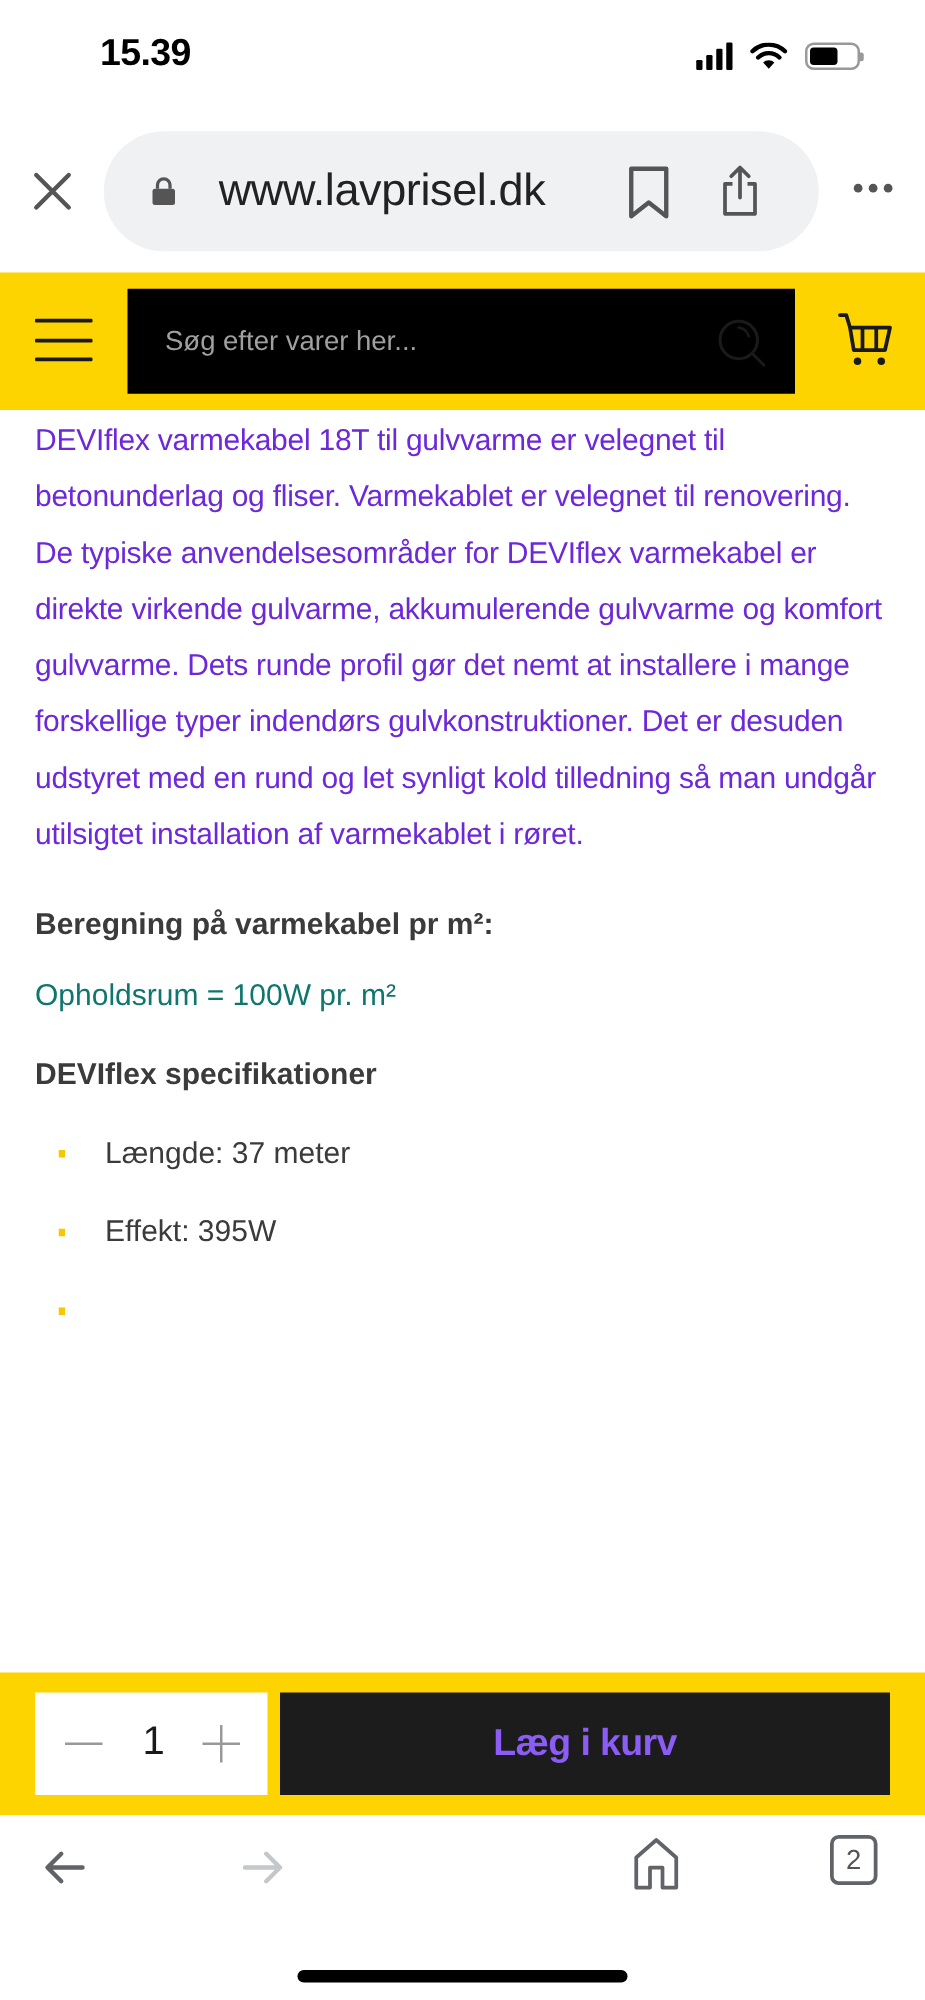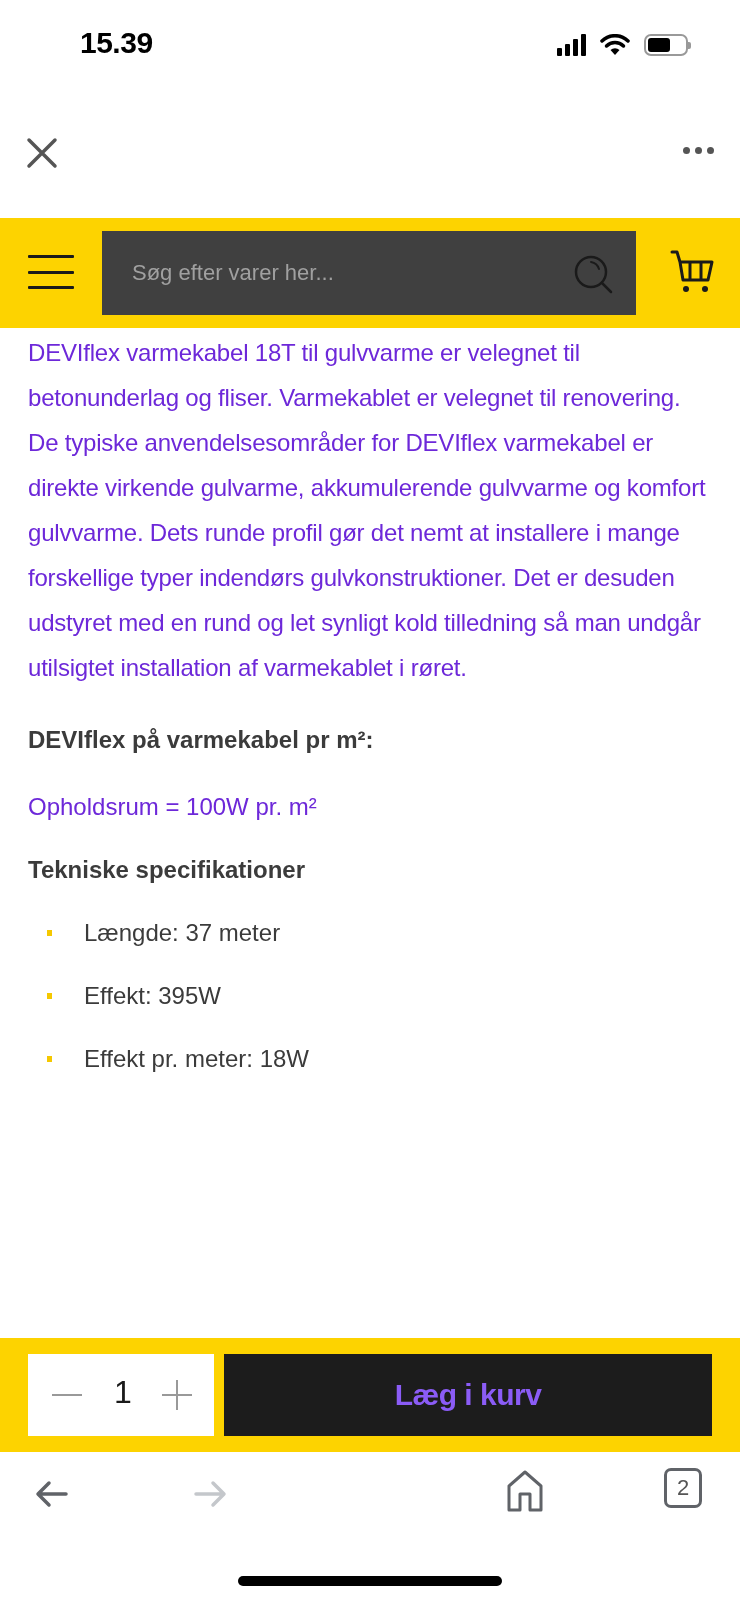--- a/index.html
+++ b/index.html
@@ -24,34 +24,34 @@
     .url-text { position: absolute; left: 92px; top: 26px; font-size: 36px; color: #222; letter-spacing: -0.3px; }
     .bookmark-icon { position: absolute; left: 418px; top: 27px; width: 36px; height: 44px; }
     .share-icon { position: absolute; left: 492px; top: 25px; width: 34px; height: 44px; }
     .more-icon { position: absolute; right: 26px; top: 44px; display: flex; gap: 5px; }
     .more-icon span { width: 7px; height: 7px; border-radius: 50%; background: #555; display: block; }
 
     
     .site-header { position: absolute; top: 218px; left: 0; width: 740px; height: 110px; background: #fdd300; }
     .menu-btn { position: absolute; left: 28px; top: 37px; width: 46px; height: 34px; display: flex; flex-direction: column; justify-content: space-between; }
     .menu-btn span { display: block; height: 3px; background: #1a1a1a; border-radius: 1px; }
-    .search-box { position: absolute; left: 102px; top: 13px; width: 534px; height: 84px; background: #404040; }
+    .search-box { position: absolute; left: 102px; top: 13px; width: 534px; height: 84px; background: #000000; }
     .search-input { position: absolute; left: 30px; top: 0; height: 84px; width: 420px; border: none; outline: none; font-size: 22px; color: #999; font-family: "Liberation Sans", sans-serif; background: transparent; }
     .search-input::placeholder { color: #a0a0a0; }
     .search-icon { position: absolute; right: 22px; top: 22px; width: 42px; height: 42px; }
     .cart-icon { position: absolute; right: 24px; top: 30px; width: 46px; height: 46px; }
 
     
     .content { position: absolute; top: 330px; left: 28px; width: 684px; }
     .section-header { position: relative; height: 76px; }
     .section-title { position: absolute; left: 0; top: 10px; font-size: 38px; font-weight: bold; color: #1a1a1a; letter-spacing: -0.8px; transform: scaleX(0.88); transform-origin: left; white-space: nowrap; }
     .chevron-icon { position: absolute; right: 0; top: 28px; width: 26px; height: 16px; }
     .description { font-size: 24px; line-height: 45px; color: #6d28d9; margin-top: 0; letter-spacing: -0.2px; }
     .calc-heading { font-size: 24px; font-weight: bold; color: #3b3b3b; margin-top: 34px; line-height: 32px; }
-    .calc-line { font-size: 24px; color: #6d28d9; margin-top: 35px; line-height: 32px; }
+    .calc-line { font-size: 24px; color: #0f766e; margin-top: 25px; line-height: 32px; }
     .spec-heading { font-size: 24px; font-weight: bold; color: #3b3b3b; margin-top: 31px; line-height: 32px; }
     .spec-list { list-style: none; margin-top: 31px; }
     .spec-item { position: relative; font-size: 24px; color: #3b3b3b; line-height: 32px; padding-left: 56px; margin-bottom: 31px; }
     .spec-bullet { position: absolute; left: 19px; top: 13px; width: 5px; height: 6px; background: #f5c800; }
 
     
     .cart-bar { position: absolute; top: 1338px; left: 0; width: 740px; height: 114px; background: #fdd300; }
     .qty-box { position: absolute; left: 28px; top: 16px; width: 186px; height: 82px; background: #fff; }
     .qty-minus { position: absolute; left: 24px; top: 40px; width: 30px; height: 2px; background: #999; }
     .qty-value { position: absolute; left: 80px; top: 20px; width: 30px; text-align: center; font-size: 32px; color: #1a1a1a; }
@@ -88,20 +88,34 @@
     <div class="battery">
         <div class="fill"></div>
       </div>
   </div>
 </div>
 
 <div class="browser-bar">
   <svg class="close-btn" viewBox="0 0 36 36">
     <path d="M5 5 L31 31 M31 5 L5 31" stroke="#555" stroke-width="3.5" stroke-linecap="round"></path>
   </svg>
+  <div class="url-pill">
+    <svg class="lock-icon" viewBox="0 0 20 24">
+      <path d="M5 10 V7 A5 5 0 0 1 15 7 V10" stroke="#555" stroke-width="2.6" fill="none"></path>
+      <rect x="1" y="10" width="18" height="13" rx="2" fill="#555"></rect>
+    </svg>
+    <div class="url-text">www.lavprisel.dk</div>
+    <svg class="bookmark-icon" viewBox="0 0 36 44">
+      <path d="M4 3 H32 V41 L18 30 L4 41 Z" stroke="#555" stroke-width="3.5" fill="none" stroke-linejoin="round"></path>
+    </svg>
+    <svg class="share-icon" viewBox="0 0 34 44">
+      <path d="M11 17 H5 V41 H29 V17 H23" stroke="#555" stroke-width="3" fill="none" stroke-linejoin="round"></path>
+      <path d="M17 28 V4 M10 11 L17 4 L24 11" stroke="#555" stroke-width="3" fill="none" stroke-linecap="round" stroke-linejoin="round"></path>
+    </svg>
+  </div>
   <div class="more-icon">
       <span></span>
       <span></span>
       <span></span>
     </div>
 </div>
 
 <div class="site-header">
   <div class="menu-btn">
       <span></span>
@@ -119,27 +133,27 @@
   <svg class="cart-icon" viewBox="0 0 46 46">
     <path d="M2 4 H7 L10 14 H42 L38 32 H13 L10 14" stroke="#1a1a1a" stroke-width="3" fill="none" stroke-linejoin="round" stroke-linecap="round"></path>
     <path d="M20 14 V32 M31 14 V32" stroke="#1a1a1a" stroke-width="3"></path>
     <circle cx="16" cy="41" r="3" fill="#1a1a1a"></circle>
     <circle cx="35" cy="41" r="3" fill="#1a1a1a"></circle>
   </svg>
 </div>
 
 <div class="content">
   <p class="description">DEVIflex varmekabel 18T til gulvvarme er velegnet til betonunderlag og fliser. Varmekablet er velegnet til renovering. De typiske anvendelsesområder for DEVIflex varmekabel er direkte virkende gulvarme, akkumulerende gulvvarme og komfort gulvvarme. Dets runde profil gør det nemt at installere i mange forskellige typer indendørs gulvkonstruktioner. Det er desuden udstyret med en rund og let synligt kold tilledning så man undgår utilsigtet installation af varmekablet i røret.</p>
-  <p class="calc-heading">DEVIflex på varmekabel pr m²:</p>
+  <p class="calc-heading">Beregning på varmekabel pr m²:</p>
   <p class="calc-line">Opholdsrum = 100W pr. m²</p>
-  <p class="spec-heading">Tekniske specifikationer</p>
+  <p class="spec-heading">DEVIflex specifikationer</p>
   <ul class="spec-list">
     <li class="spec-item"><span class="spec-bullet"></span><span>Længde: 37 meter</span></li>
     <li class="spec-item"><span class="spec-bullet"></span><span>Effekt: 395W</span></li>
-    <li class="spec-item"><span class="spec-bullet"></span><span>Effekt pr. meter: 18W</span></li>
+    <li class="spec-item"><span class="spec-bullet"></span></li>
   </ul>
 </div>
 
 <div class="cart-bar">
   <div class="qty-box">
     <div class="qty-minus"></div>
     <div class="qty-value">1</div>
     <div class="qty-plus"></div>
   </div>
   <button class="add-to-cart">Læg i kurv</button>

